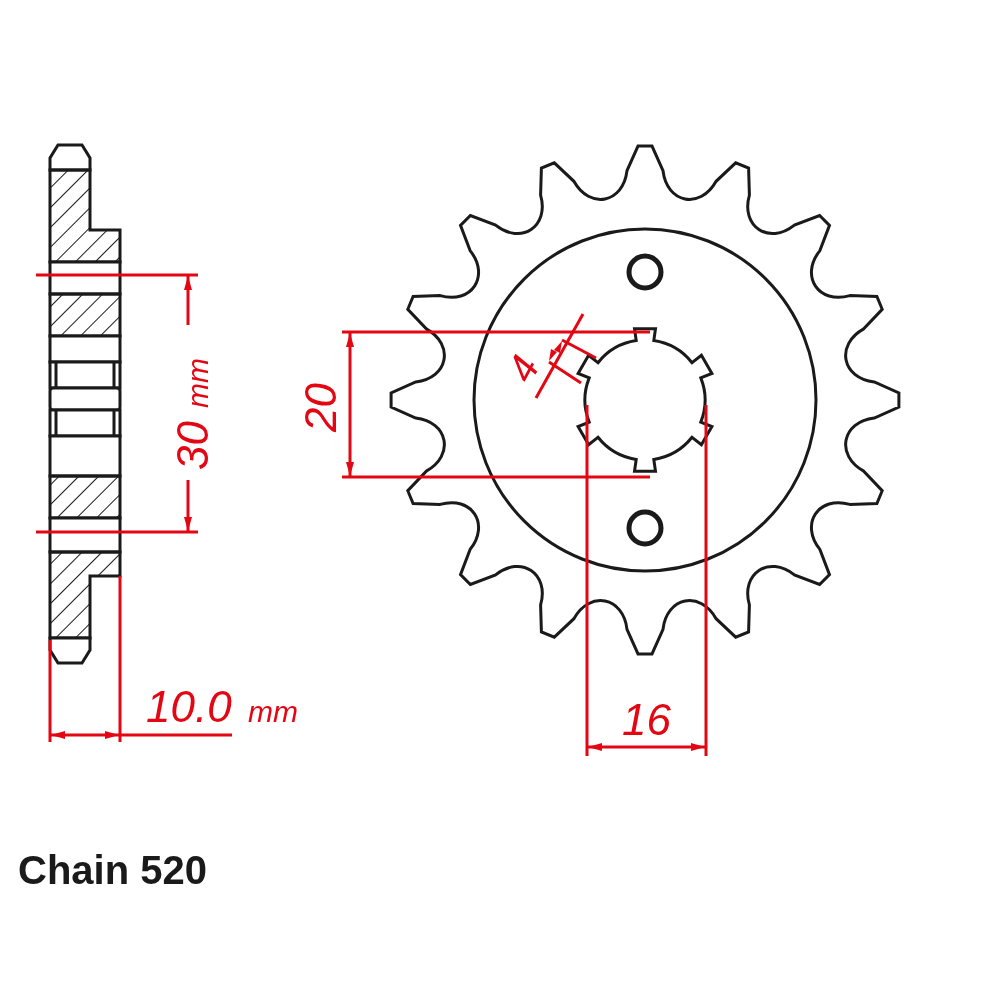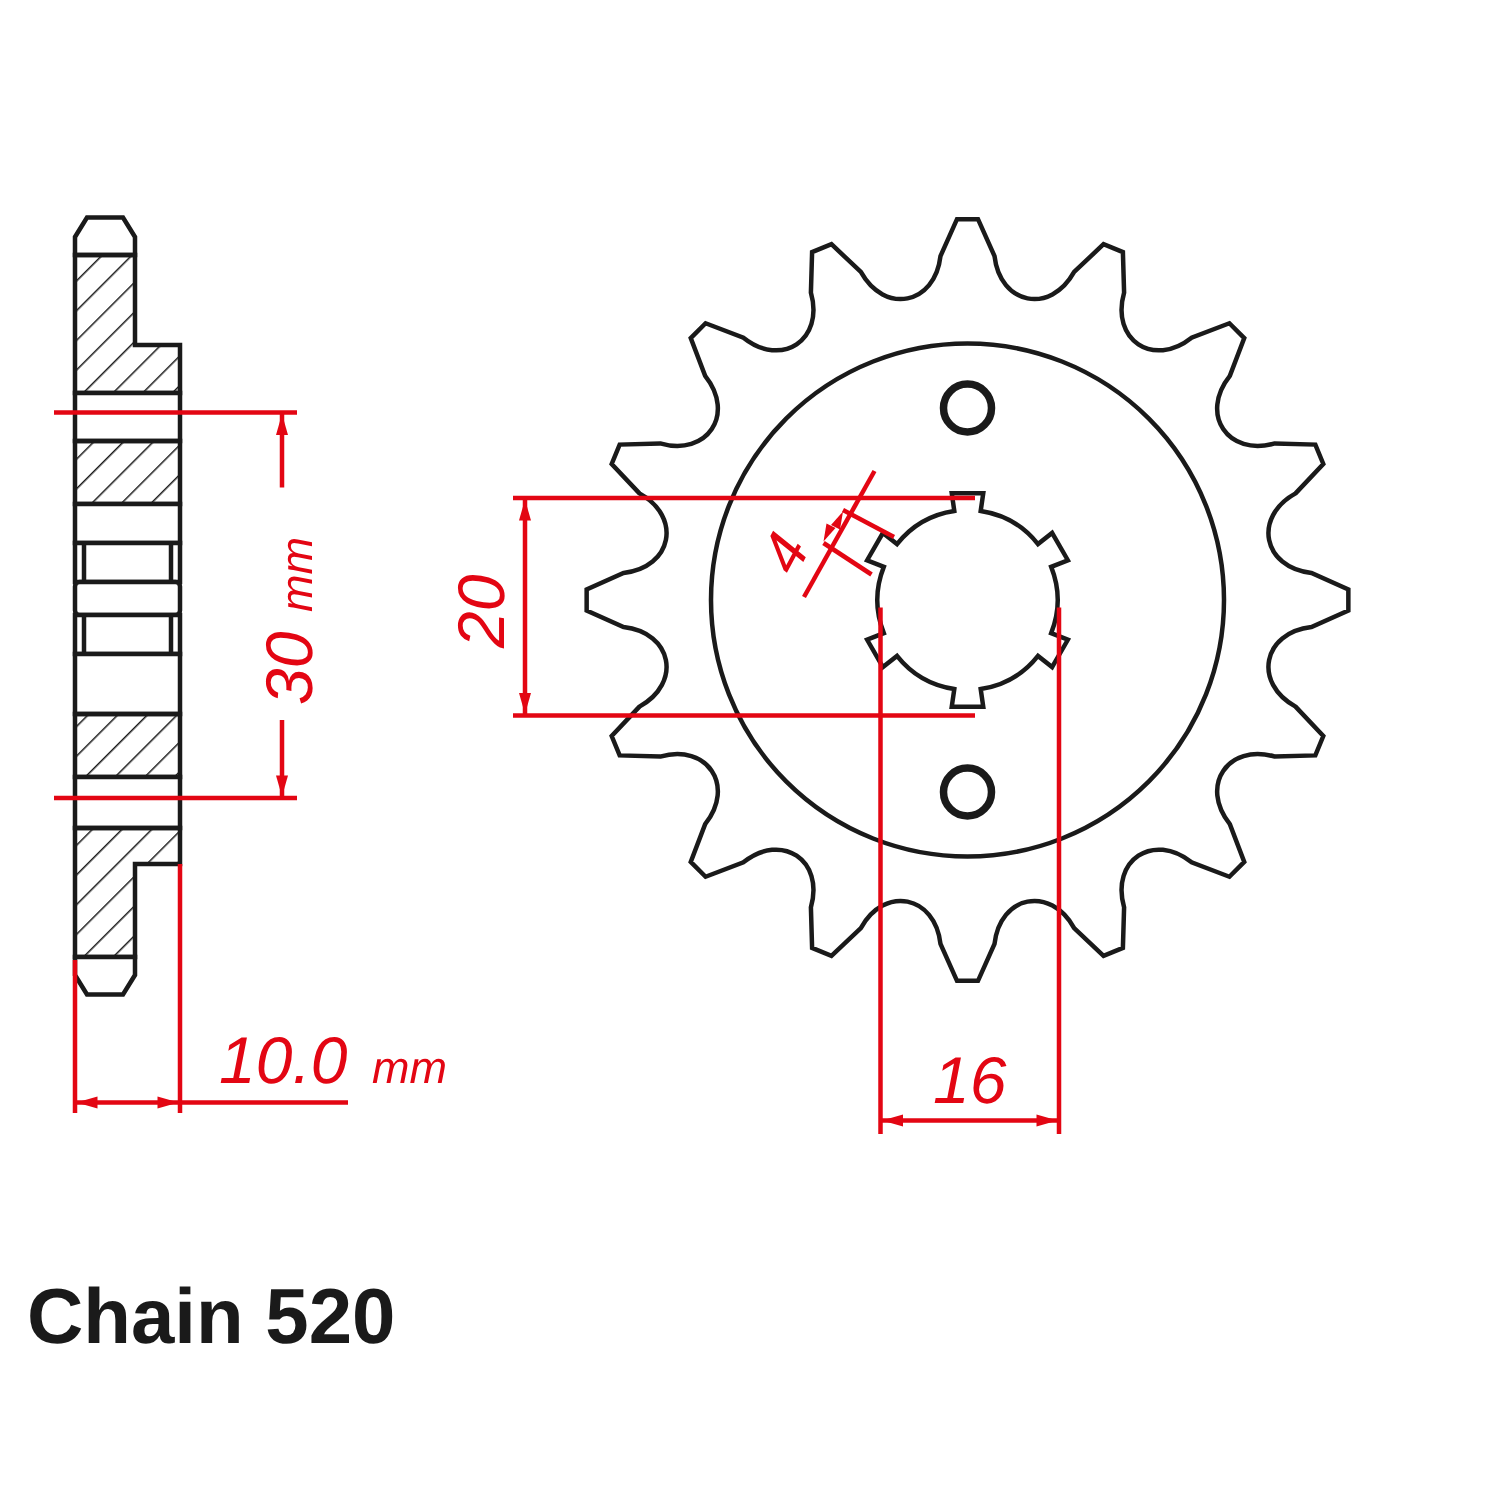--- a/index.html
+++ b/index.html
@@ -1,19 +1,19 @@
 <!DOCTYPE html>
 <html><head>
 <meta charset="utf-8">
 <style>
   html, body { margin: 0; padding: 0; background: #ffffff; }
   body { width: 1000px; height: 1000px; position: relative; overflow: hidden; font-family: "Liberation Sans", sans-serif; }
   #diagram { position: absolute; left: 0; top: 0; width: 1000px; height: 1000px; }
   .dim-text { font-family: "Liberation Sans", sans-serif; font-style: italic; fill: #e30613; }
-  .title { position: absolute; left: 18px; top: 848px; font-family: "Liberation Sans", sans-serif; font-weight: bold; font-size: 52px; color: #1a1a1a; letter-spacing: 0px; }
+  .title { position: absolute; left: 18px; top: 848px; font-family: "Liberation Sans", sans-serif; font-weight: bold; font-size: 40px; color: #1a1a1a; letter-spacing: 0px; }
 </style>
 </head>
 <body>
 
 <svg id="diagram" viewBox="0 0 1000 1000" xmlns="http://www.w3.org/2000/svg">
   <defs>
     <pattern id="hatch" patternUnits="userSpaceOnUse" width="14" height="14" patternTransform="rotate(45)">
       <line x1="0" y1="0" x2="0" y2="14" stroke="#1a1a1a" stroke-width="2"></line>
     </pattern>
   </defs>

